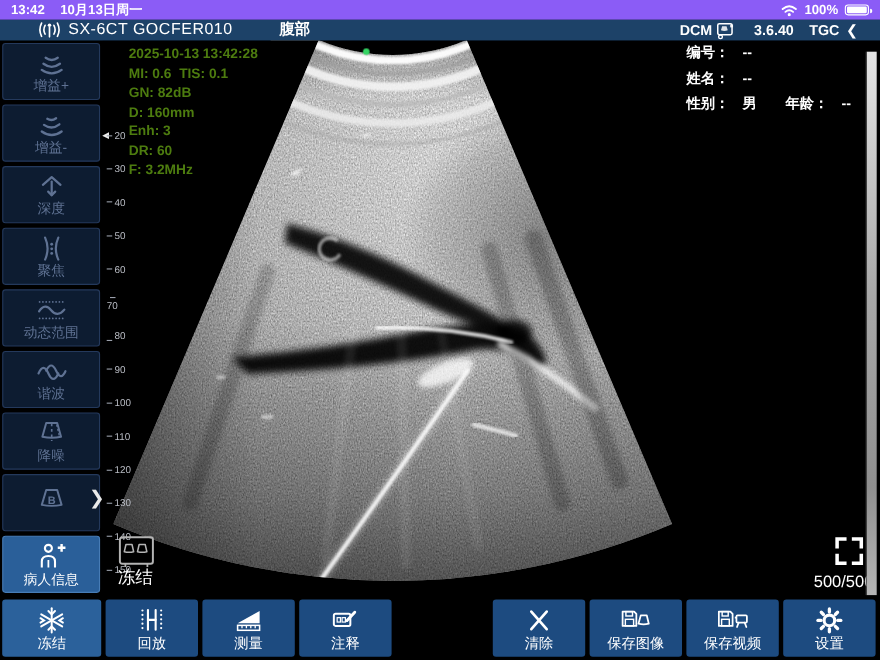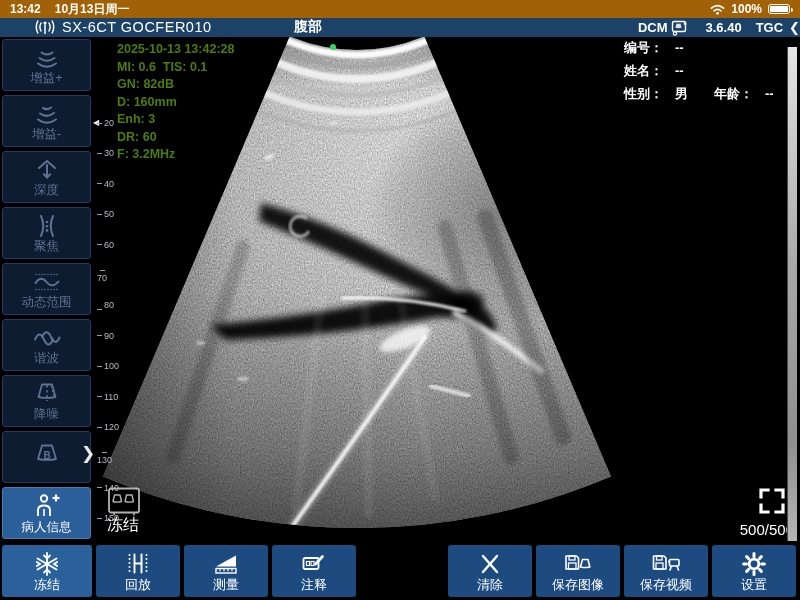--- a/index.html
+++ b/index.html
@@ -1,30 +1,30 @@
 <!DOCTYPE html>
 <html><head>
 <meta charset="utf-8">
 <style>
   html,body{margin:0;padding:0;background:#222;}
   .screen{position:relative;width:800px;height:600px;background:#000;overflow:hidden;
           font-family:"Liberation Sans","DejaVu Sans",sans-serif;-webkit-font-smoothing:antialiased;}
   
-  .statusbar{position:absolute;left:0;top:0;width:800px;height:18px;background:#a16207;color:#fff;
+  .statusbar{position:absolute;left:0;top:0;width:800px;height:18px;background:#8b5cf6;color:#fff;
              display:flex;align-items:center;padding:0 10px;box-sizing:border-box;font-size:12px;font-weight:700;}
   .statusbar .date{margin-left:14px;}
   .status-right{margin-left:auto;display:flex;align-items:center;gap:6px;font-weight:600;}
   .battery{position:relative;width:22px;height:10px;border:1.5px solid #fff;border-radius:3px;padding:1px;box-sizing:border-box;}
   .battery::after{content:"";position:absolute;right:-4px;top:2.5px;width:2.5px;height:4px;background:#fff;border-radius:0 2px 2px 0;}
   .battery .fill{display:block;width:100%;height:100%;background:#fff;border-radius:1px;}
   
   .header{position:absolute;left:0;top:18px;width:800px;height:19px;background:#1d4268;color:#fff;}
   .header .device{position:absolute;left:62px;top:1px;font-size:14.5px;font-weight:500;letter-spacing:.5px;}
-  .header .preset{position:absolute;left:246px;top:0px;font-size:14px;font-weight:600;padding:0 8px 1px;border-bottom:2px solid #a3a3a3;margin-left:40px;}
-  .hdr-right{position:absolute;right:0;top:0;height:19px;display:flex;align-items:center;gap:4px;font-size:13px;font-weight:600;}
+  .header .preset{position:absolute;left:246px;top:0px;font-size:14px;font-weight:600;padding:0 8px 1px;border-bottom:2px solid #a3a3a3;}
+  .hdr-right{position:absolute;right:20px;top:0;height:19px;display:flex;align-items:center;gap:4px;font-size:13px;font-weight:600;}
   .hdr-right .version{margin:0 10px;}
   .hdr-right .tgc-chev{font-size:13px;font-weight:700;margin-left:2px;}
   .antenna{position:absolute;left:34px;top:1px;}
   
   .sidebar{position:absolute;left:0;top:37px;width:93px;height:505px;background:#000;}
   .side-btn{position:absolute;left:2px;width:89px;height:52px;box-sizing:border-box;background:#0d1c31;
             border:1px solid #24395c;border-radius:3px;color:#5f7293;display:flex;flex-direction:column;
             align-items:center;justify-content:center;gap:1px;padding:0;cursor:pointer;}
   .side-btn .lbl{font-size:12.5px;line-height:13px;}
   .side-btn.active{background:#2a5f99;border-color:#477cb6;color:#fff;}
@@ -384,21 +384,21 @@
           <span>100</span>
         </div>
         <div class="tick" style="top: 354.6px;">
           <i></i>
           <span>110</span>
         </div>
         <div class="tick" style="top: 385px;">
           <i></i>
           <span>120</span>
         </div>
-        <div class="tick" style="top: 415.4px; flex-direction: column;">
+        <div class="tick" style="top: 415.4px;">
           <i></i>
           <span>130</span>
         </div>
         <div class="tick" style="top: 445.8px;">
           <i></i>
           <span>140</span>
         </div>
         <div class="tick" style="top: 476.2px;">
           <i></i>
           <span>150</span>

